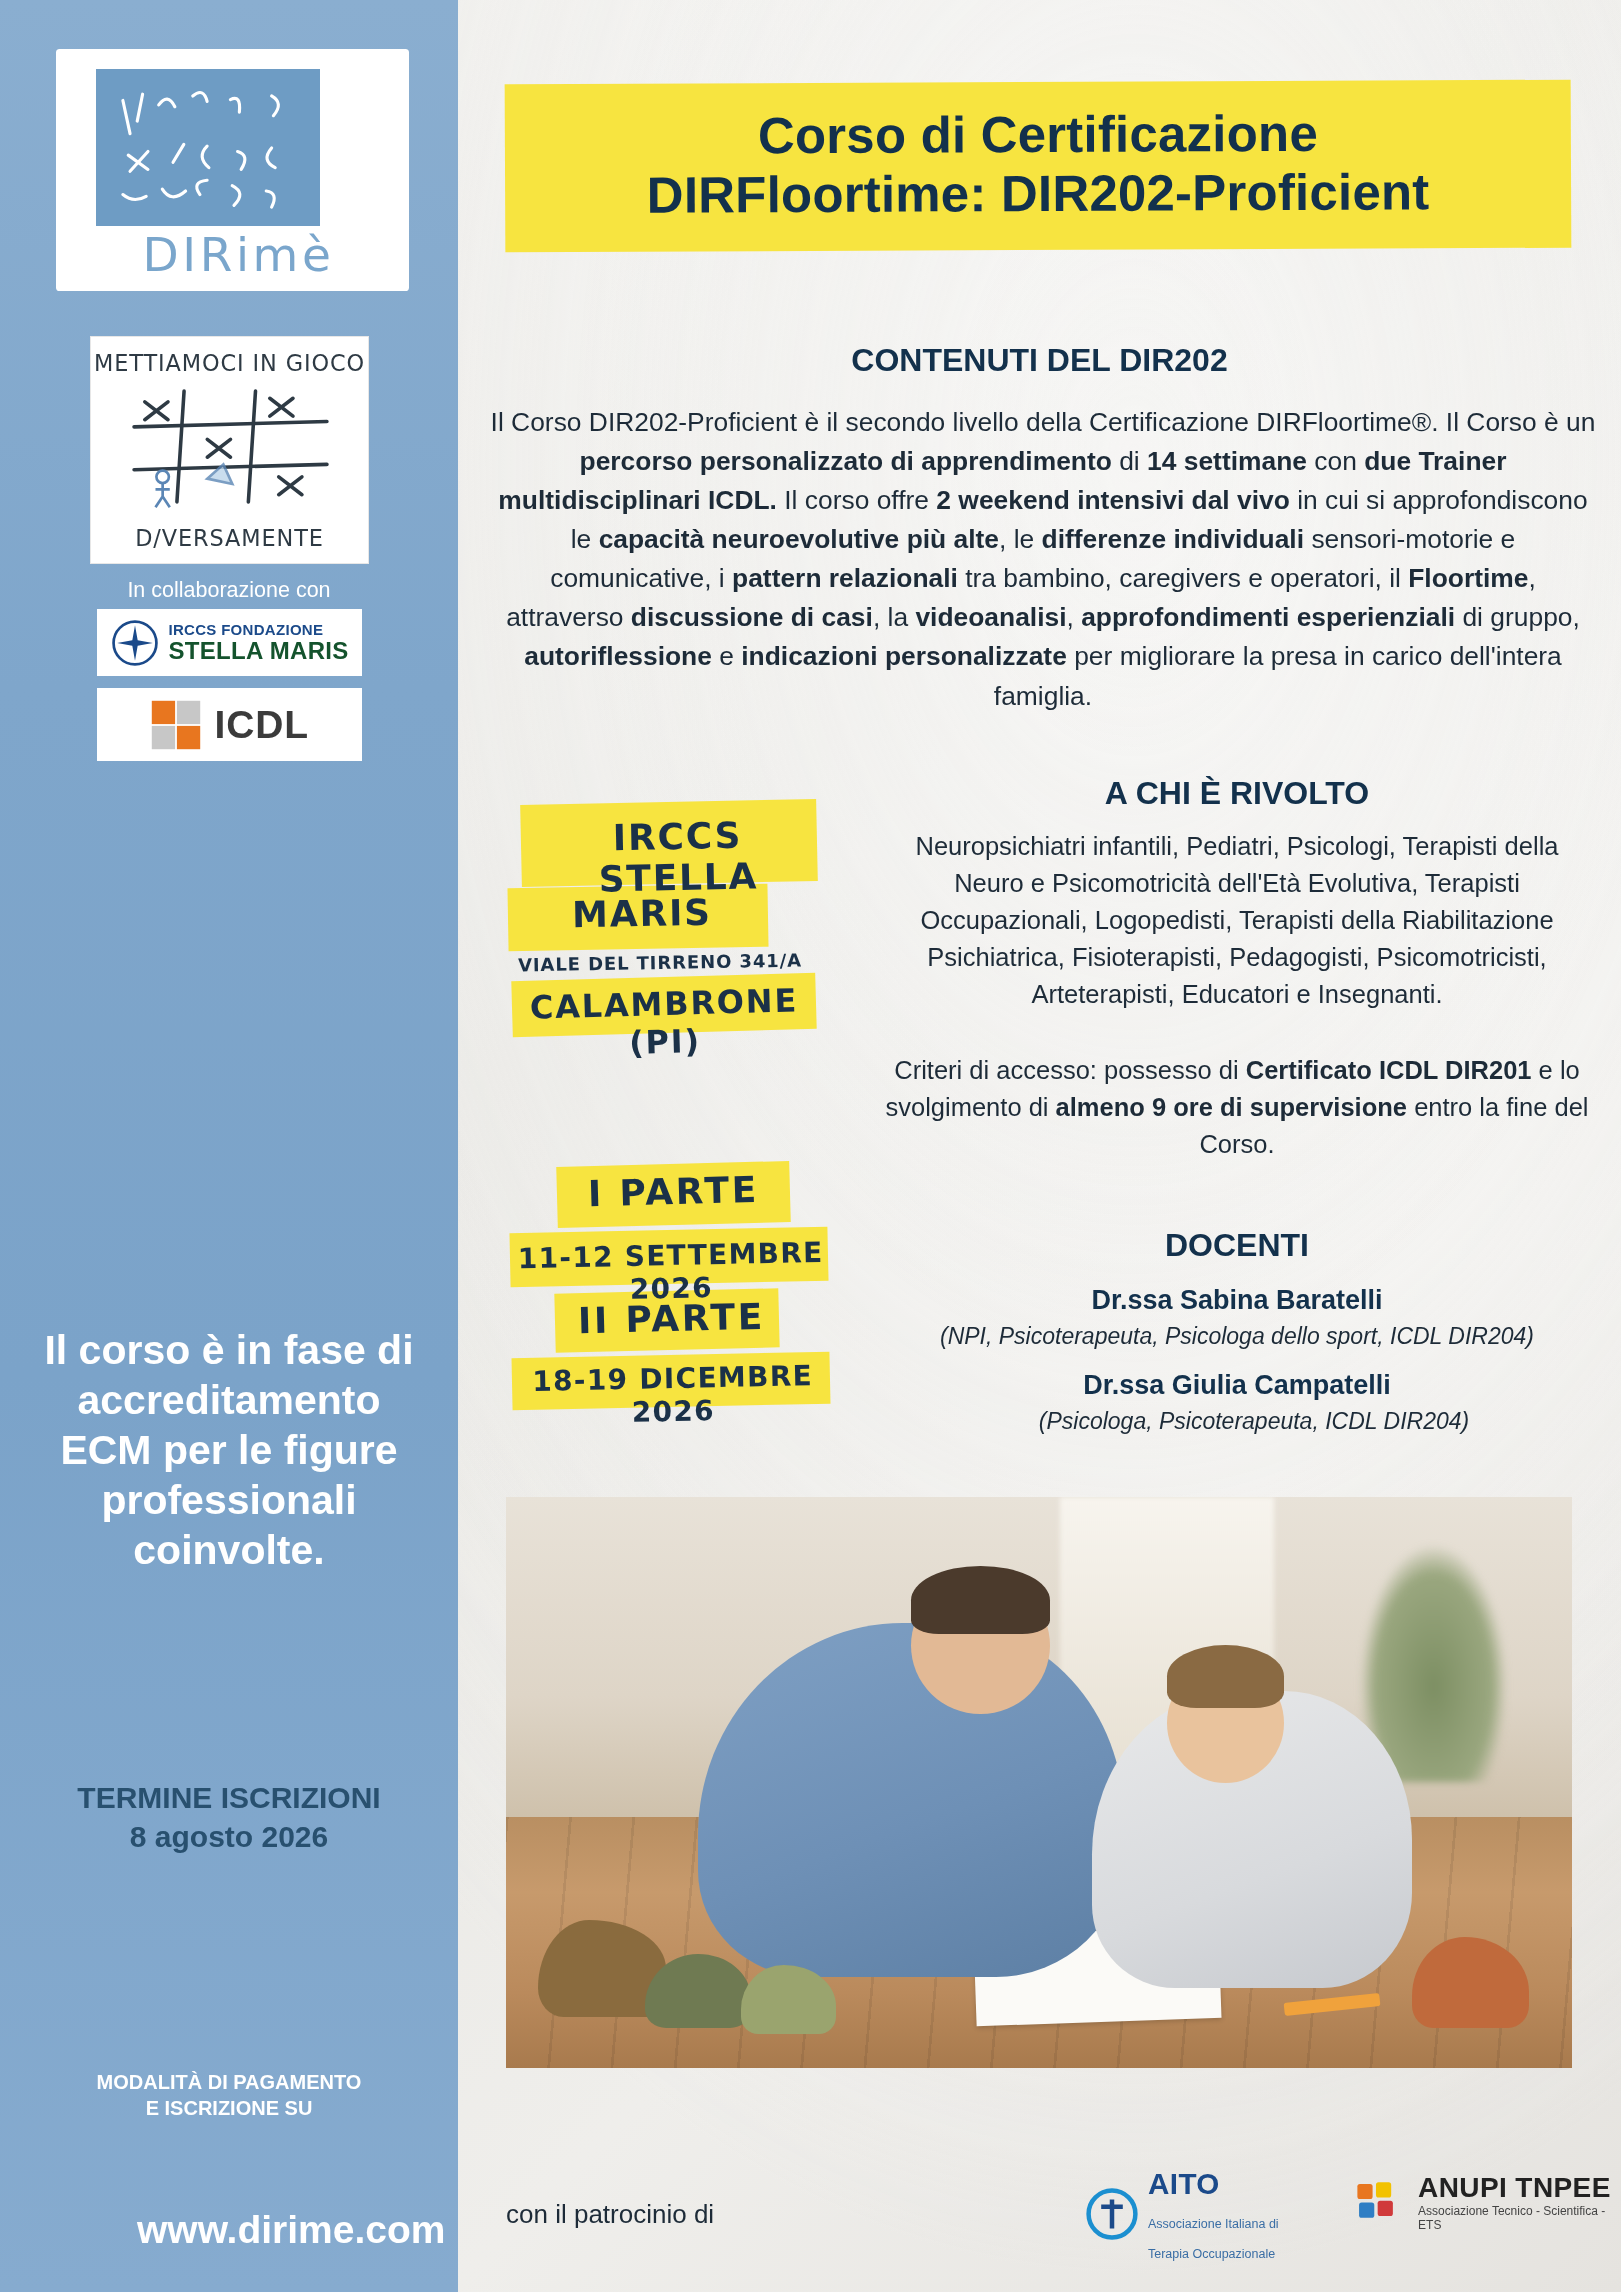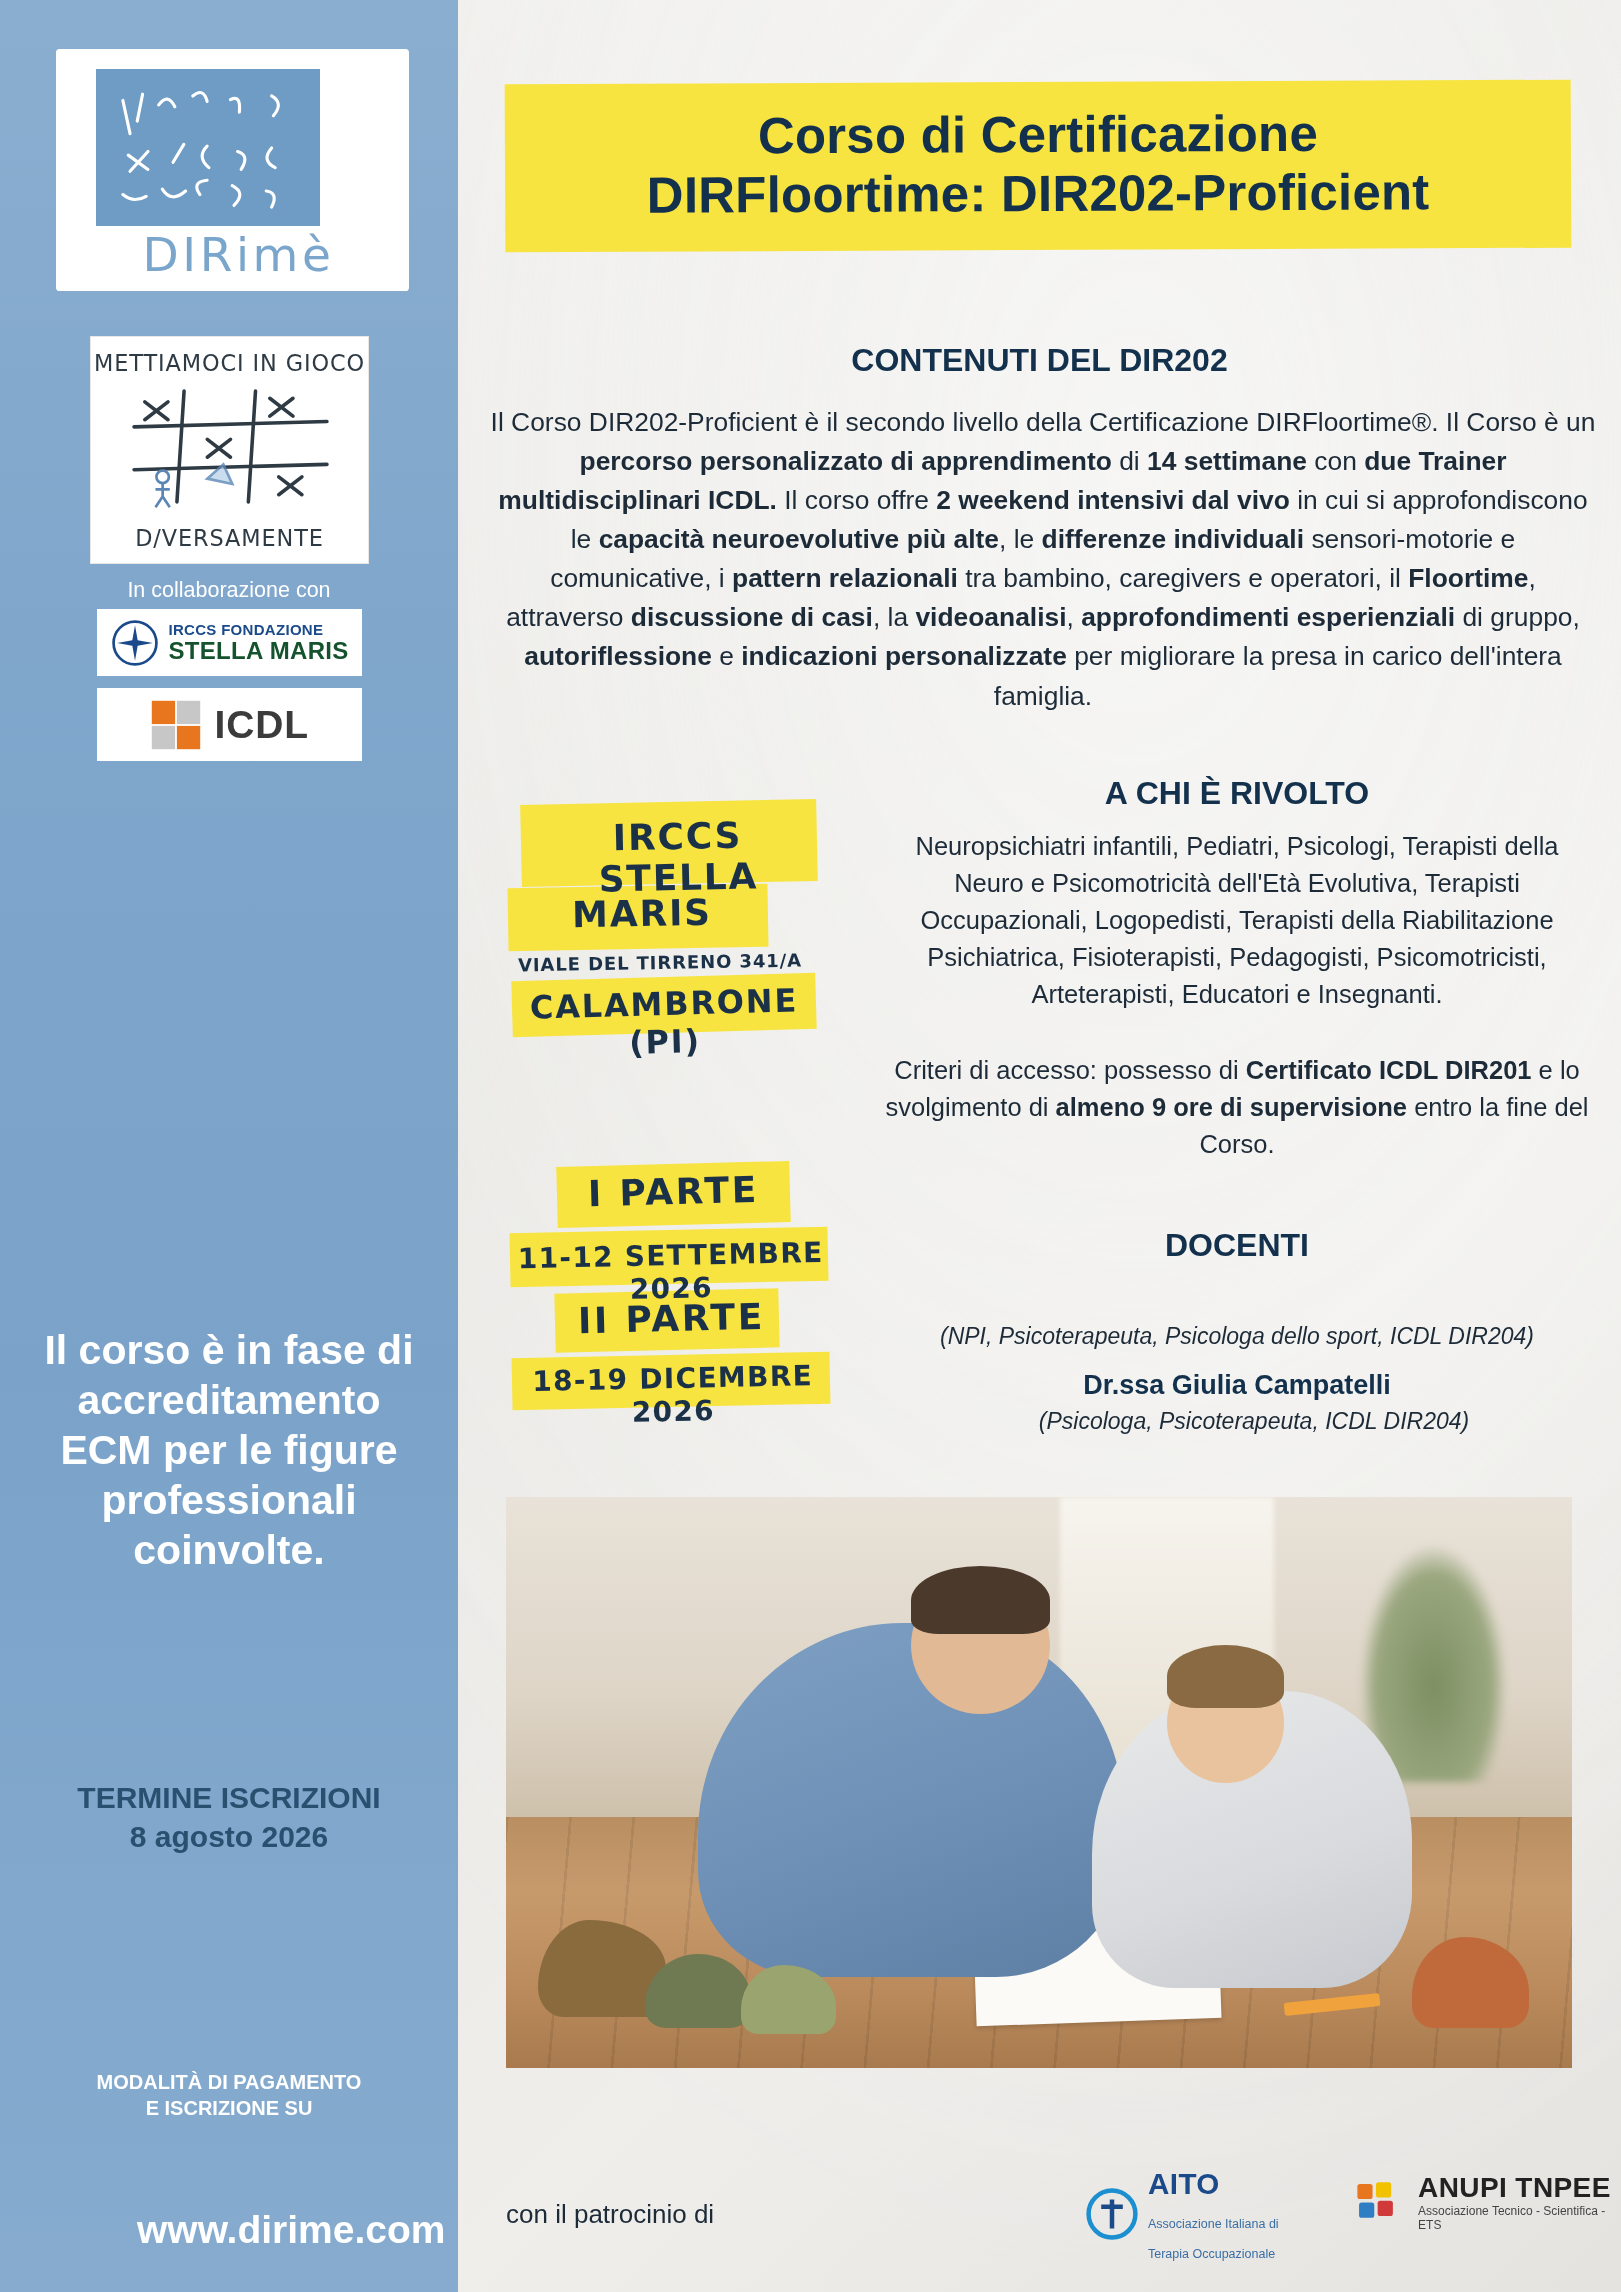--- a/index.html
+++ b/index.html
@@ -417,20 +417,21 @@
       <div class="hl-band d2"></div>
       <div class="hl-band d3"></div>
       <div class="hl-band d4"></div>
       <div class="hl-note d-part1">I PARTE</div>
       <div class="hl-note d-date1">11-12 SETTEMBRE 2026</div>
       <div class="hl-note d-part2">II PARTE</div>
       <div class="hl-note d-date2">18-19 DICEMBRE 2026</div>
     </div>
 
     <div id="docenti-head" class="sec-h">DOCENTI</div>
+    <div id="doc1n" class="doc-name">Dr.ssa Sabina Baratelli</div>
     <div id="doc1s" class="doc-sub">(NPI, Psicoterapeuta, Psicologa dello sport, ICDL DIR204)</div>
     <div id="doc2n" class="doc-name">Dr.ssa Giulia Campatelli</div>
     <div id="doc2s" class="doc-sub">(Psicologa, Psicoterapeuta,  ICDL DIR204)</div>
 
     <div class="photo">
       <div class="ph-wall"></div>
       <div class="ph-win"></div>
       <div class="ph-plant"></div>
       <div class="ph-floor"></div>
       <div class="ph-paper"></div>

